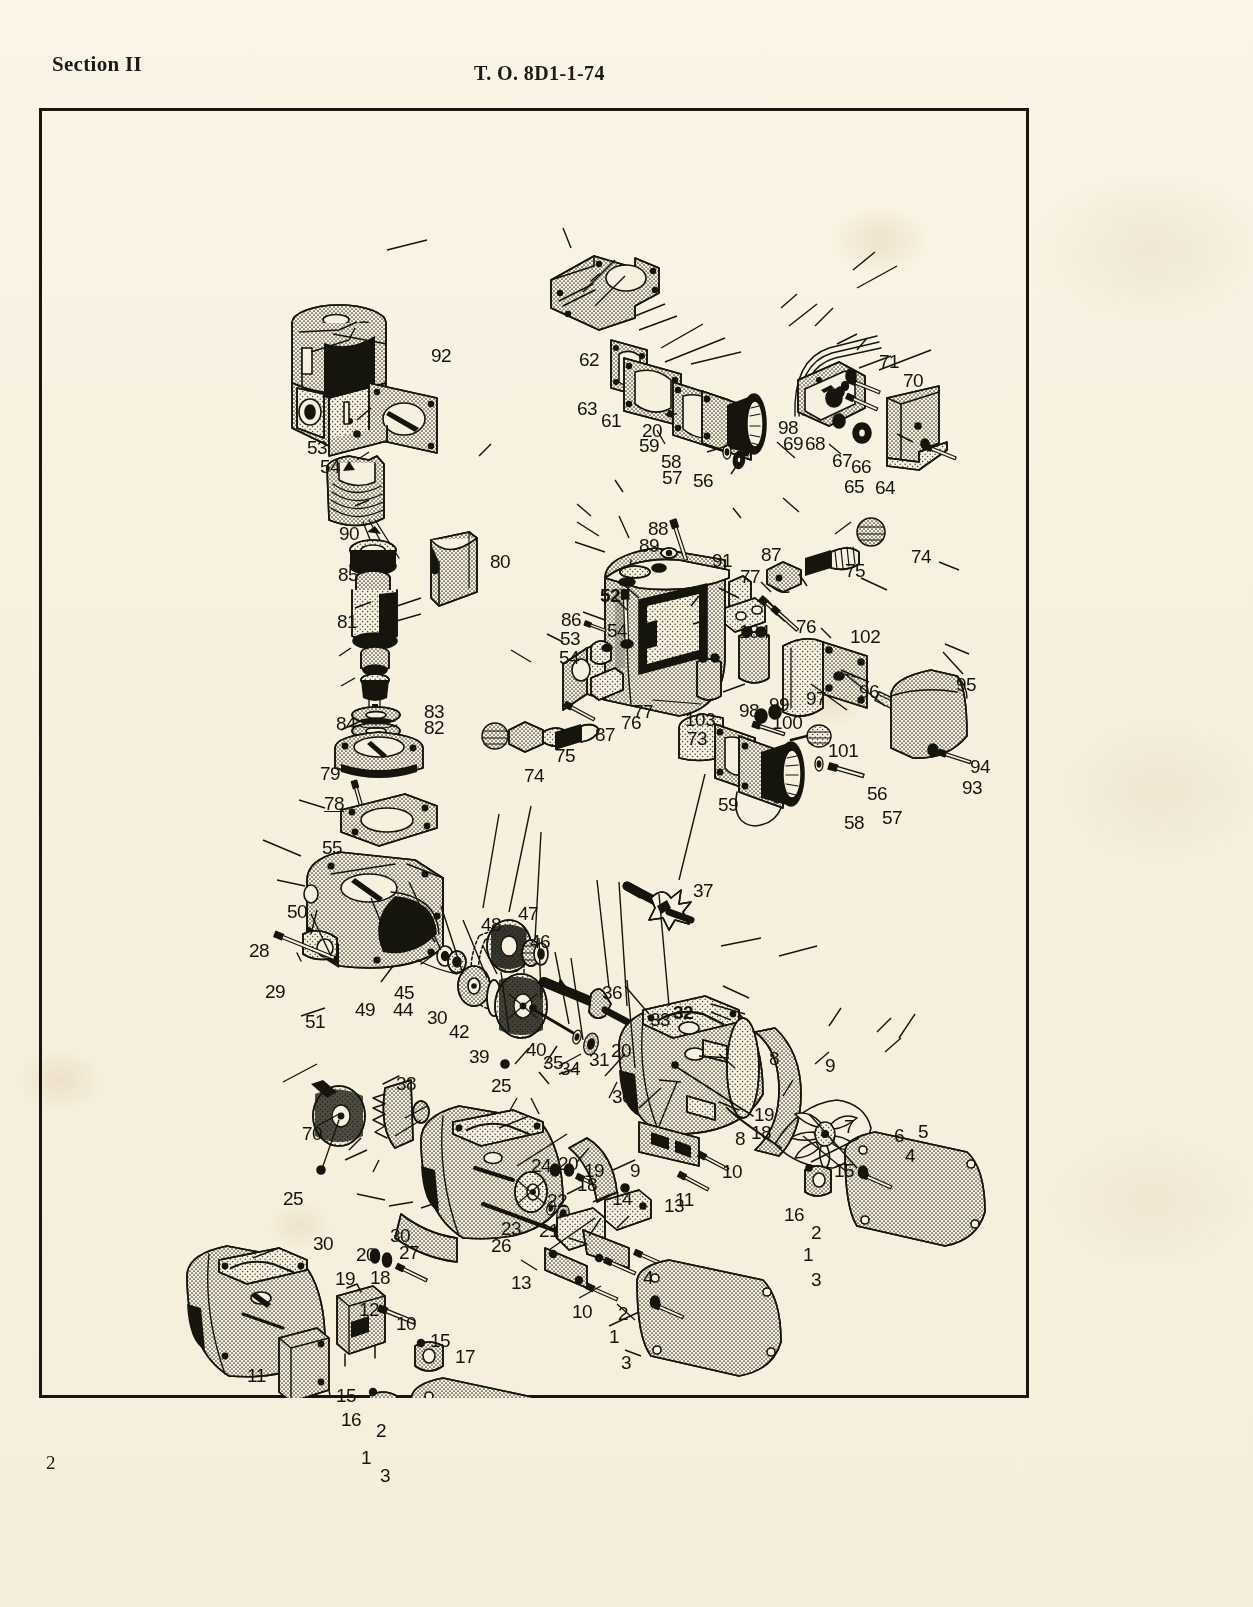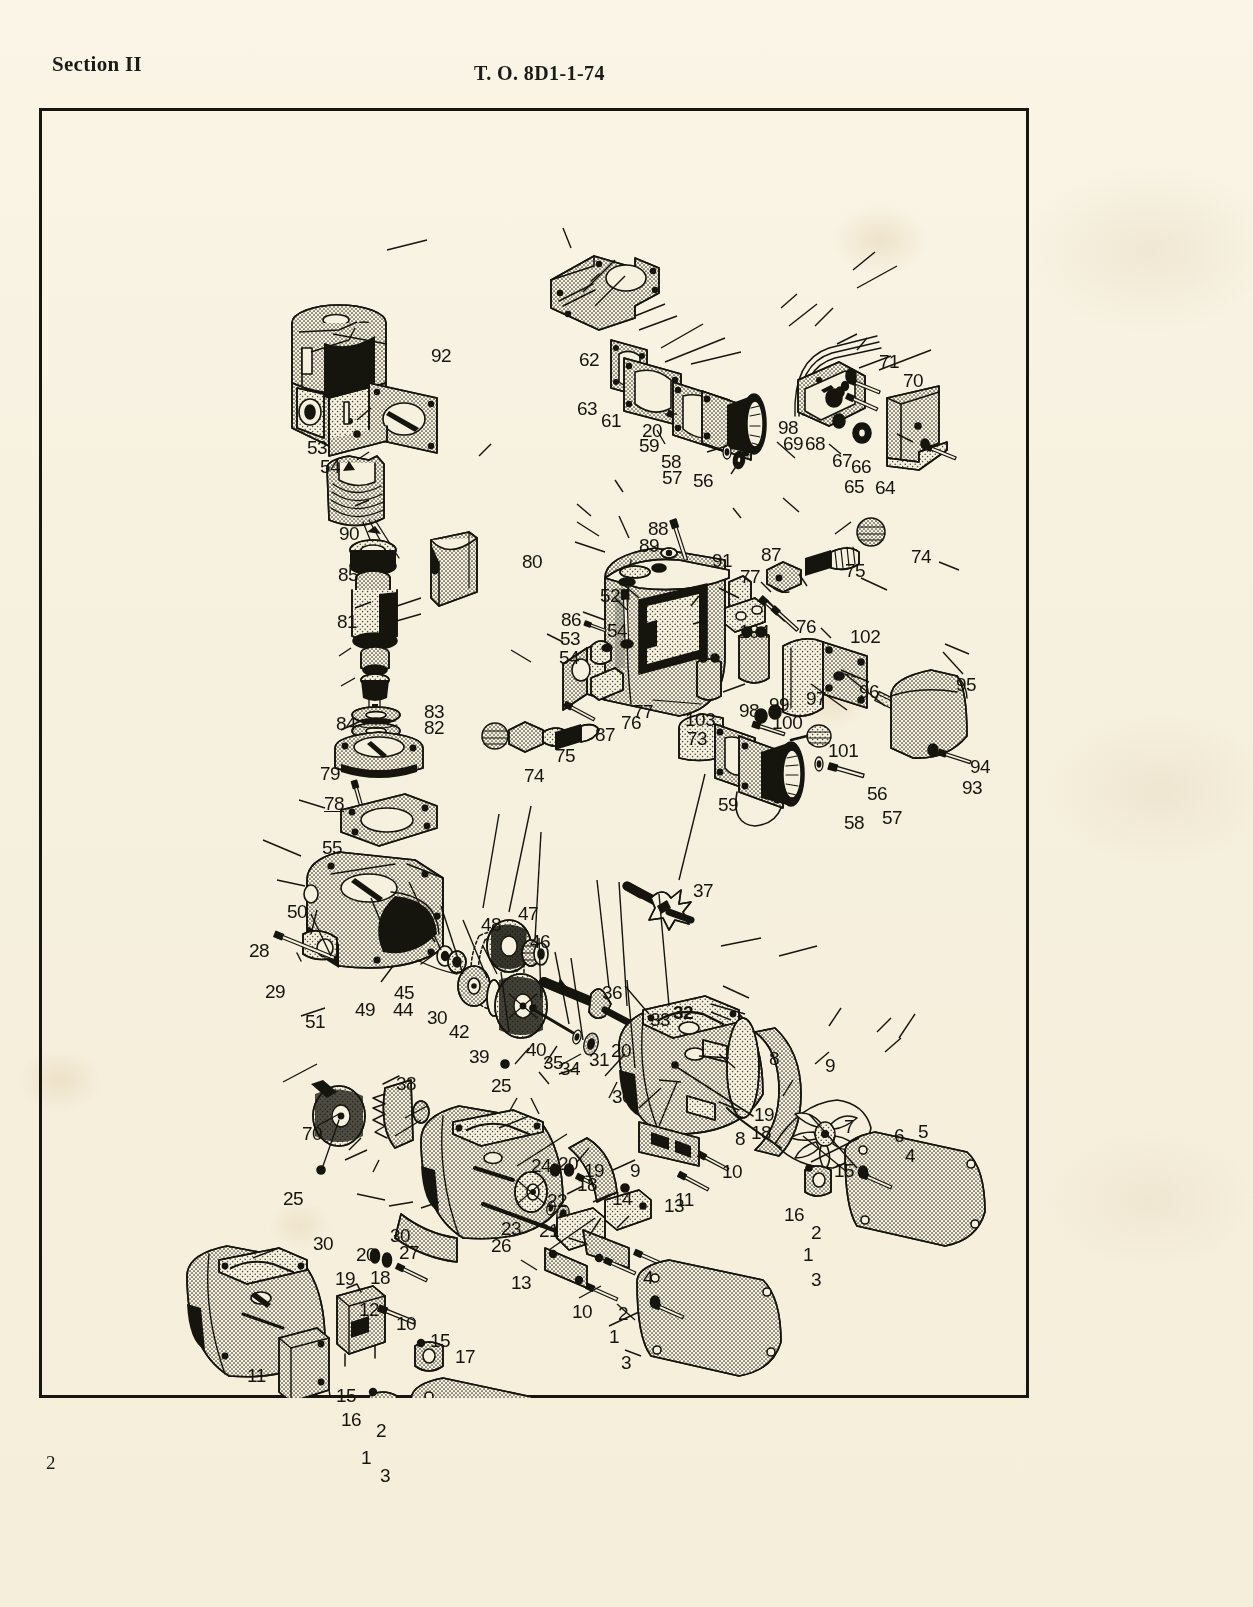--- a/index.html
+++ b/index.html
@@ -1069,35 +1069,35 @@
       <div class="cal" style="left: 778px; top: 417px;">98</div>
       <div class="cal" style="left: 783px; top: 433px;">69</div>
       <div class="cal" style="left: 805px; top: 433px;">68</div>
       <div class="cal" style="left: 832px; top: 450px;">67</div>
       <div class="cal" style="left: 851px; top: 456px;">66</div>
       <div class="cal" style="left: 844px; top: 476px;">65</div>
       <div class="cal" style="left: 875px; top: 477px;">64</div>
       <div class="cal" style="left: 339px; top: 523px;">90</div>
       <div class="cal" style="left: 338px; top: 564px;">85</div>
       <div class="cal" style="left: 337px; top: 611px;">81</div>
-      <div class="cal" style="left: 522px; top: 551px;">80</div>
+      <div class="cal" style="left: 490px; top: 551px;">80</div>
       <div class="cal" style="left: 336px; top: 713px;">84</div>
       <div class="cal" style="left: 424px; top: 701px;">83</div>
       <div class="cal" style="left: 424px; top: 717px;">82</div>
       <div class="cal" style="left: 320px; top: 763px;">79</div>
       <div class="cal" style="left: 324px; top: 793px; text-decoration: underline;">78</div>
       <div class="cal" style="left: 322px; top: 837px;">55</div>
       <div class="cal" style="left: 648px; top: 518px;">88</div>
       <div class="cal" style="left: 639px; top: 535px;">89</div>
       <div class="cal" style="left: 712px; top: 550px;">91</div>
       <div class="cal" style="left: 761px; top: 544px;">87</div>
       <div class="cal" style="left: 845px; top: 560px;">75</div>
       <div class="cal" style="left: 911px; top: 546px;">74</div>
       <div class="cal" style="left: 740px; top: 566px;">77</div>
-      <div class="cal" style="left: 600px; top: 585px;">52</div>
+      <div class="cal" style="left: 600px; top: 585px; font-weight: bold;">52</div>
       <div class="cal" style="left: 561px; top: 609px;">86</div>
       <div class="cal" style="left: 607px; top: 620px;">54</div>
       <div class="cal" style="left: 560px; top: 628px;">53</div>
       <div class="cal" style="left: 559px; top: 647px;">54</div>
       <div class="cal" style="left: 739px; top: 621px;">104</div>
       <div class="cal" style="left: 796px; top: 616px;">76</div>
       <div class="cal" style="left: 850px; top: 626px;">102</div>
       <div class="cal" style="left: 739px; top: 700px;">98</div>
       <div class="cal" style="left: 769px; top: 694px;">99</div>
       <div class="cal" style="left: 806px; top: 688px;">97</div>

